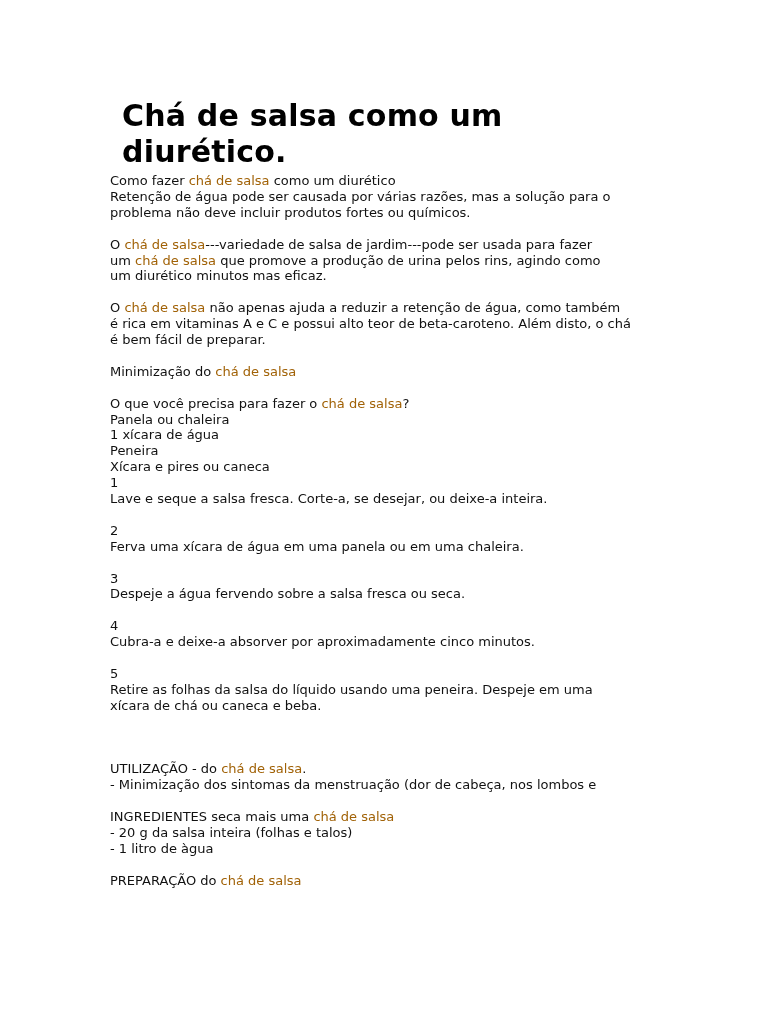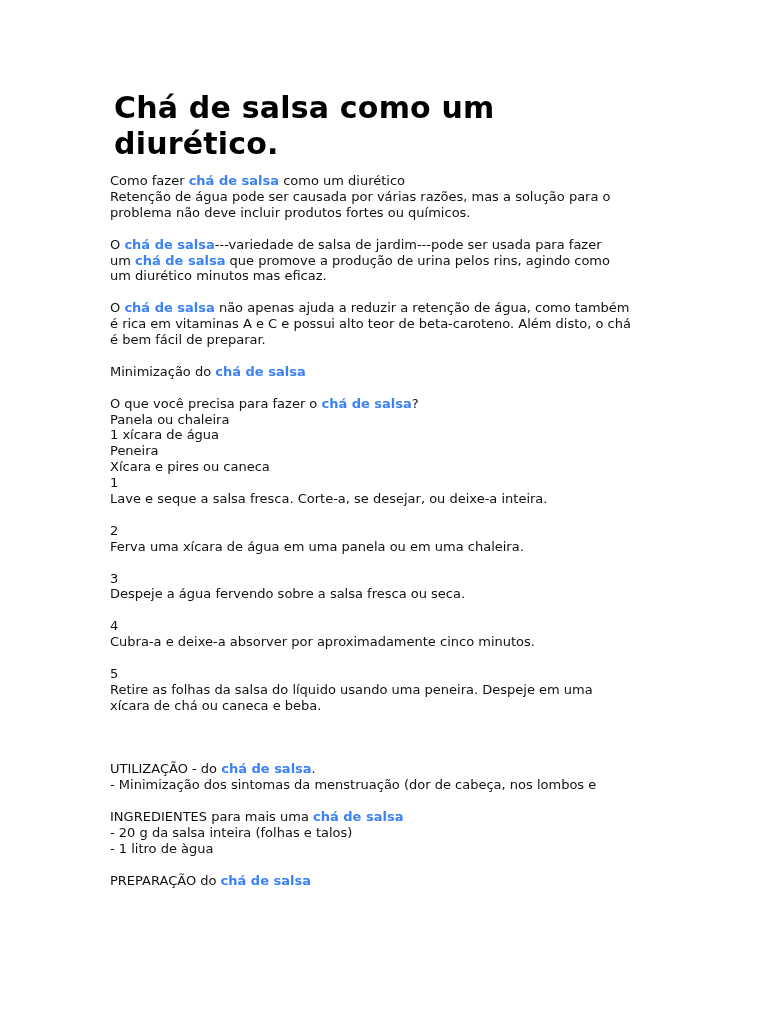--- a/index.html
+++ b/index.html
@@ -19,21 +19,21 @@
       position: absolute;
       left: 110px;
       top: 0;
       width: 560px;
     }
     .title {
       position: absolute;
       left: 0;
       top: 86px;
       width: 560px;
-      margin: 4px;
+      margin: 12px;
       font-family: "DejaVu Sans", sans-serif;
       font-weight: bold;
       font-size: 30px;
       line-height: 36px;
       color: #000000;
       letter-spacing: 0.2px;
     }
     .body {
       position: absolute;
       left: 0;
@@ -44,22 +44,22 @@
       color: #111111;
     }
     .para {
       margin: 0 0 15.9px 0;
     }
     .line {
       display: block;
       white-space: nowrap;
     }
     .b {
-      font-weight: bold;
-      color: #3b82f6;
+      font-weight: normal;
+      color: #a16207;
     }
     .gap { display:block; height: 15.9px; }
     .gap2 { display:block; height: 31.8px; }
   </style>
 </head>
 <body>
 
 <div class="page">
 
   <h1 class="title">
@@ -121,21 +121,21 @@
 
     <span class="gap2"></span>
     <span class="gap"></span>
 
     <p class="para">
       <span class="line"><span>UTILIZAÇÃO - do </span><span class="b">chá de salsa</span><span>.</span></span>
       <span class="line">- Minimização dos sintomas da menstruação (dor de cabeça, nos lombos e</span>
     </p>
 
     <p class="para">
-      <span class="line"><span>INGREDIENTES para mais uma </span><span class="b">chá de salsa</span></span>
+      <span class="line"><span>INGREDIENTES seca mais uma </span><span class="b">chá de salsa</span></span>
       <span class="line">- 20 g da salsa inteira (folhas e talos)</span>
       <span class="line">- 1 litro de àgua</span>
     </p>
 
     <p class="para">
       <span class="line"><span>PREPARAÇÃO do </span><span class="b">chá de salsa</span></span>
     </p>
 
   </div>
 </div>

